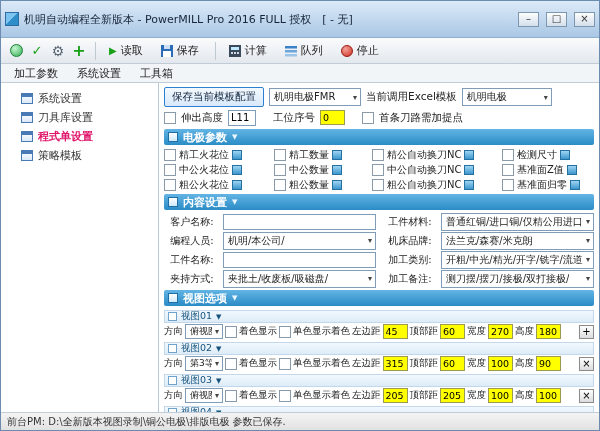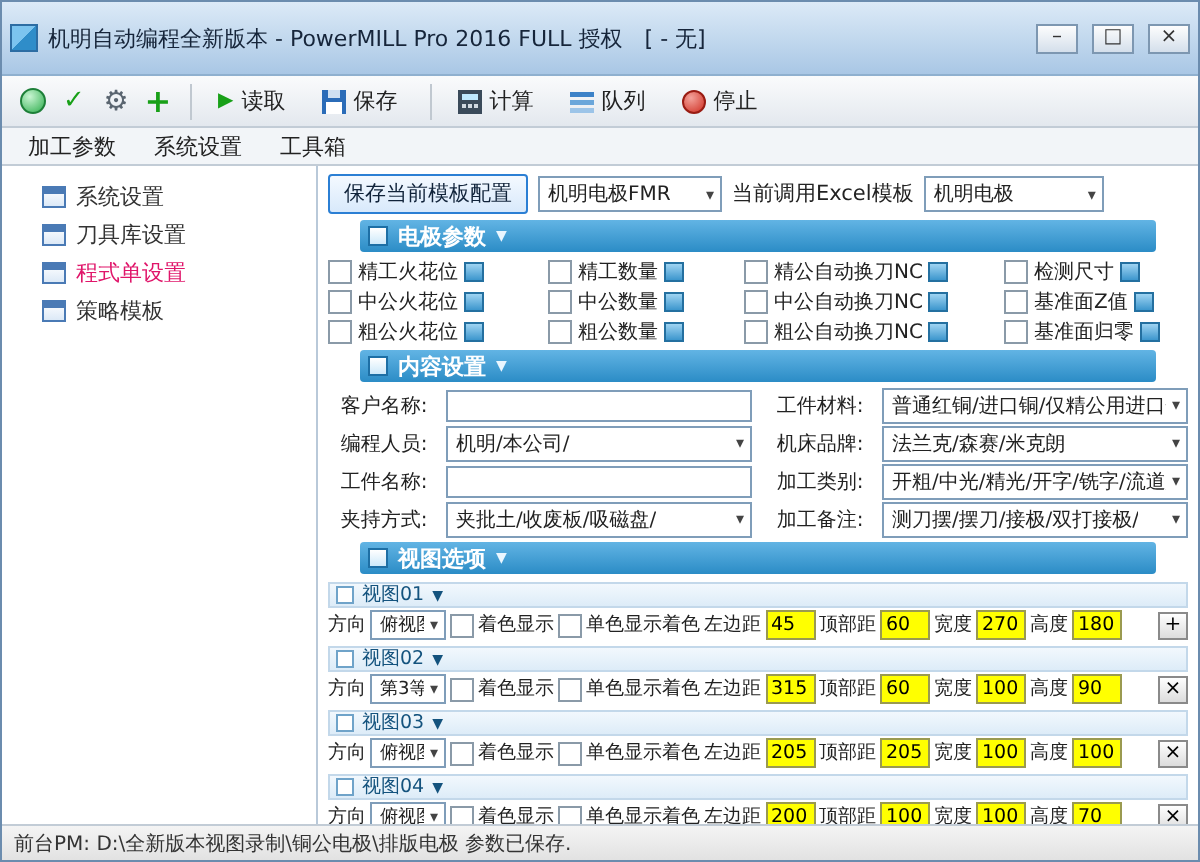--- a/index.html
+++ b/index.html
@@ -29,37 +29,37 @@
   
   .menubar { height:19px; background:#f2f5f8; border-bottom:1px solid #c2ccd6; display:flex; align-items:center; padding:0 4px; gap:1px; flex:0 0 auto; }
   .menu-item { padding:1px 9px; font-size:11px; color:#222; }
 
   
   .body { flex:1 1 auto; display:flex; min-height:0; background:#fff; }
   .sidebar { width:158px; flex:0 0 auto; border-right:1px solid #b9c9d9; background:#fff; padding:6px 0 0 6px; }
   .tree-item { display:flex; align-items:center; gap:5px; height:19px; font-size:11px; color:#333; padding-left:14px; }
   .tree-ico { width:12px; height:11px; border:1px solid #4a7ab5; background:linear-gradient(#ffffff,#dce9f7); position:relative; flex:0 0 auto; }
   .tree-ico::before { content:""; position:absolute; top:0; left:0; right:0; height:3px; background:#4a7ab5; }
-  .tree-item.selected .tree-label { color:#e0156a; font-weight:normal; }
+  .tree-item.selected .tree-label { color:#e0156a; font-weight:bold; }
 
   .main { flex:1; min-width:0; padding:3px 5px 0 5px; display:flex; flex-direction:column; background:#fff; overflow:hidden; }
 
   .top-row { display:flex; align-items:center; gap:5px; height:22px; flex:0 0 auto; }
   .btn-primary { border:1px solid #2b7fd4; background:linear-gradient(#f4f9ff,#d8e9fb); padding:2px 7px; font-size:10.5px; color:#10233a; border-radius:2px; font-family:inherit; }
   .select { border:1px solid #7f9db9; background:#fff; height:18px; display:flex; align-items:center; justify-content:space-between; padding:0 3px 0 4px; font-size:10px; gap:3px; min-width:0; }
   .select .sel-text { white-space:nowrap; overflow:hidden; }
   .arr { color:#444; font-size:8px; flex:0 0 auto; }
   .lbl { font-size:10.5px; color:#222; white-space:nowrap; }
 
   .opt-row { display:flex; align-items:center; gap:5px; height:19px; flex:0 0 auto; }
   .cb { width:12px; height:12px; border:1px solid #8a9aa8; background:#fff; flex:0 0 auto; }
   .input { border:1px solid #7f9db9; background:#fff; height:16px; font-size:10px; padding:0 2px; font-family:inherit; min-width:0; }
   .yellow { background:#ffff00; width:25px; height:15px; border:1px solid #9a9a50; font-size:9.5px; padding:0 2px; font-family:inherit; flex:0 0 auto; }
 
-  .sect { height:16px; background:linear-gradient(#62b4e4,#2b8cc6); border-radius:2px; display:flex; align-items:center; gap:5px; padding:0 4px; color:#fff; font-weight:bold; font-size:11px; margin:2px 16px; flex:0 0 auto; }
+  .sect { height:16px; background:linear-gradient(#62b4e4,#2b8cc6); border-radius:2px; display:flex; align-items:center; gap:5px; padding:0 4px; color:#fff; font-weight:bold; font-size:11px; margin:2px 0; flex:0 0 auto; }
   .s-ico { width:10px; height:10px; background:linear-gradient(#ffffff,#cde9fa); border:1px solid #1d6fa5; flex:0 0 auto; }
   .s-arr { font-size:7px; color:#eaf6ff; }
 
   .egrid { display:grid; grid-template-columns:110px 98px 130px auto; height:15px; align-items:center; flex:0 0 auto; }
   .ecell { display:flex; align-items:center; gap:3px; font-size:10px; min-width:0; }
   .bluebox { width:10px; height:10px; background:linear-gradient(#9fd4f2,#3c96cd); border:1px solid #2470a0; flex:0 0 auto; }
 
   .frow { display:flex; align-items:center; height:19px; gap:6px; flex:0 0 auto; }
   .fcell { display:flex; align-items:center; gap:3px; width:50%; min-width:0; }
   .flabel { width:56px; text-align:center; font-size:10px; flex:0 0 auto; white-space:nowrap; }
@@ -170,20 +170,29 @@
           <span class="sel-text">机明电极FMR</span>
           <span class="arr">▾</span>
         </div>
         <span class="lbl">当前调用Excel模板</span>
         <div class="select" style="width:90px;">
           <span class="sel-text">机明电极</span>
           <span class="arr">▾</span>
         </div>
       </div>
 
+      <div class="opt-row">
+        <span class="cb"></span>
+        <span class="lbl">伸出高度</span>
+        <input class="input" style="width: 28px;" value="L11">
+        <span class="lbl" style="margin-left:12px;">工位序号</span>
+        <input class="yellow" value="0" style="">
+        <span class="cb" style="margin-left:12px;"></span>
+        <span class="lbl">首条刀路需加提点</span>
+      </div>
 
       <div class="sect">
         <span class="s-ico"></span>
         <span>电极参数</span>
         <span class="s-arr">▼</span>
       </div>
 
       <div class="egrid">
         <div class="ecell">
             <span class="cb"></span>

